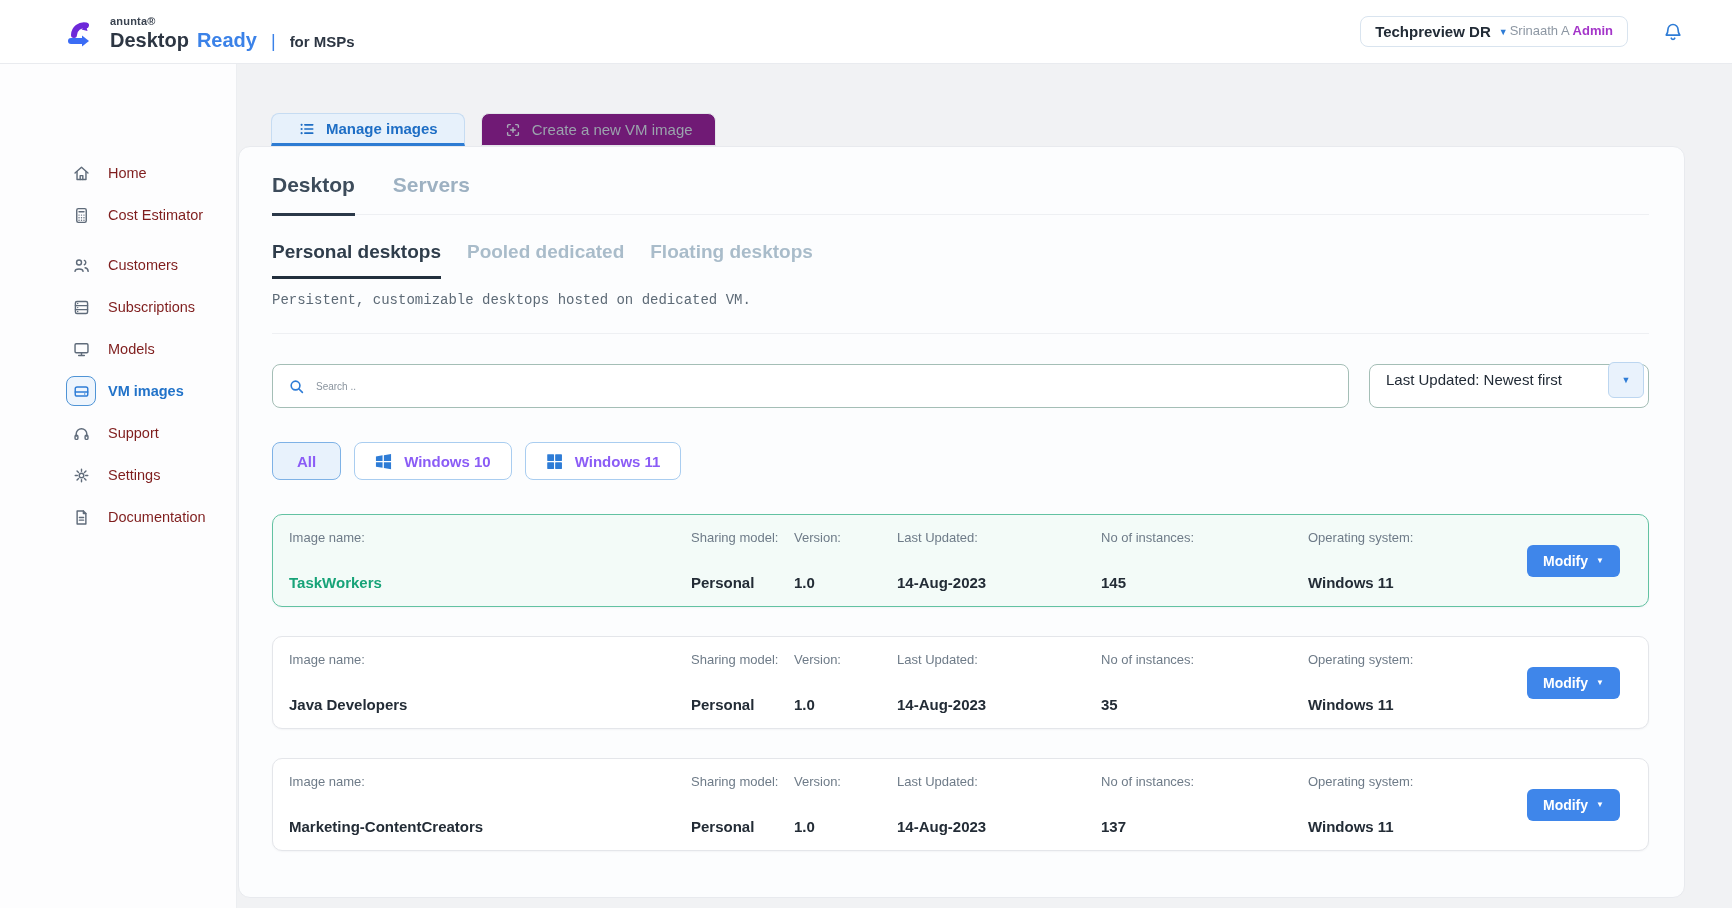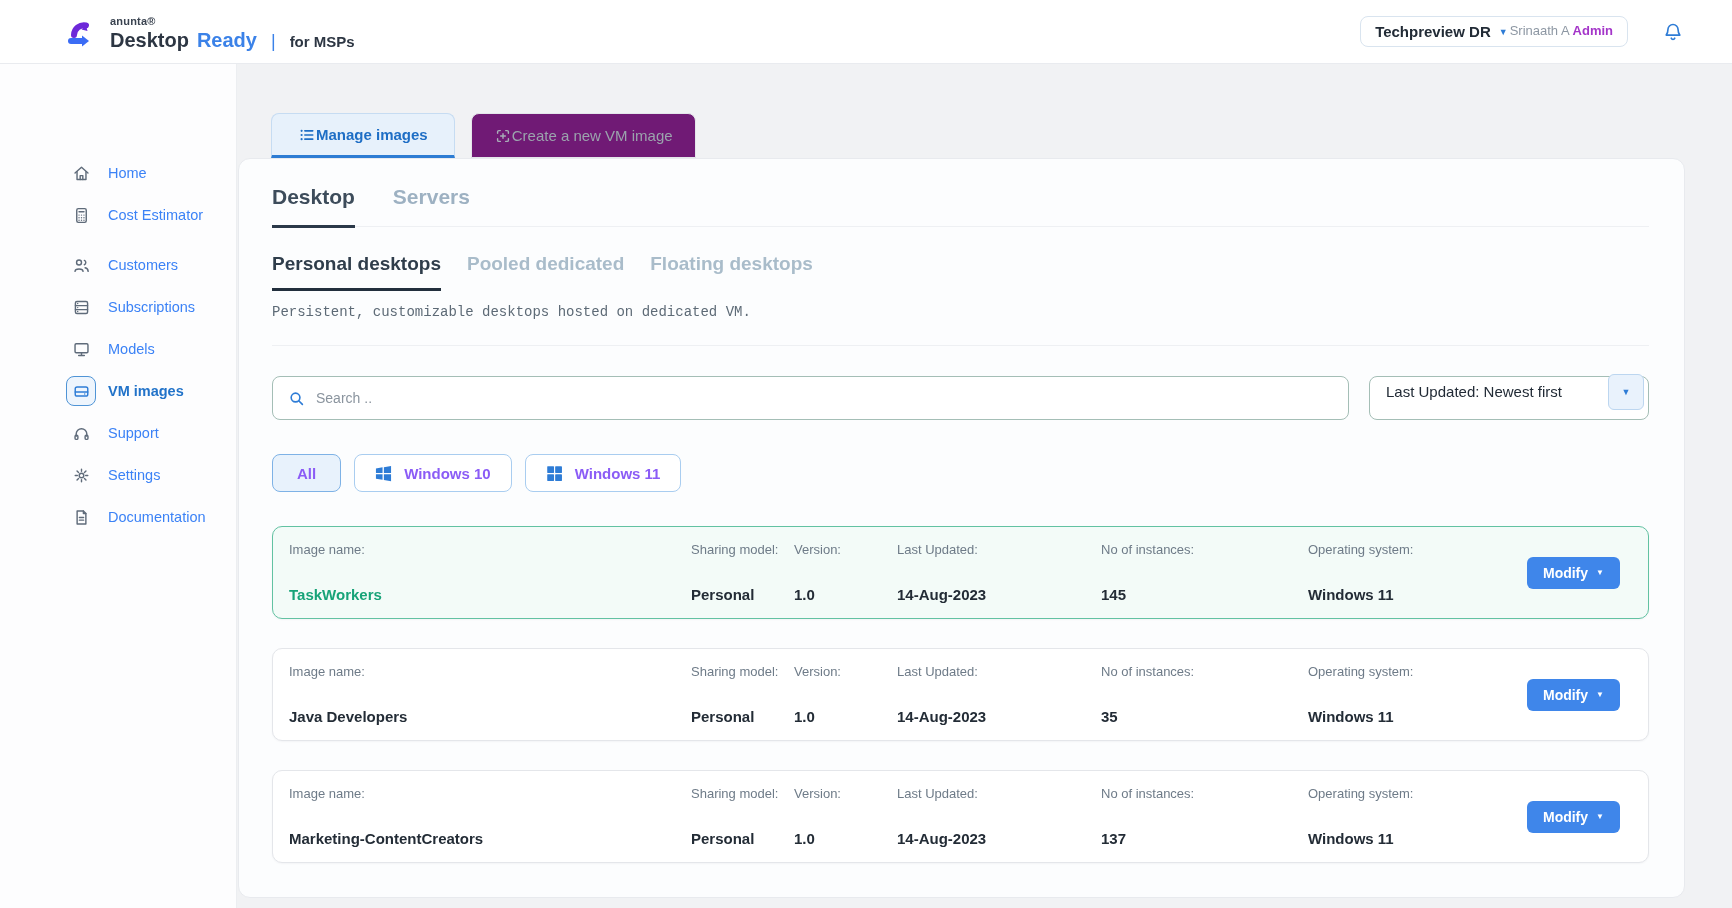--- a/index.html
+++ b/index.html
@@ -24,28 +24,28 @@
   .account-bottom { font-size:13px; color:#8d97a3; }
   .account-bottom .role { color:#a435c9; font-weight:bold; }
   .bell-btn { width:38px; height:38px; border-radius:9px; background:#fff; display:flex;
               align-items:center; justify-content:center; cursor:pointer; }
 
   
   .content { display:flex; height:844px; }
   .sidebar { width:237px; background:#fdfdfe; border-right:1px solid #eceef1; padding-top:88px; flex:none; }
   .side-item { display:flex; align-items:center; height:42px; padding-left:66px; cursor:pointer; }
   .side-item .ic { width:30px; height:30px; display:flex; align-items:center; justify-content:center; flex:none; }
-  .side-item .lbl { margin-left:12px; font-size:14.5px; color:#3b82f6; }
+  .side-item .lbl { margin-left:12px; font-size:14.5px; color:#7f1d1d; }
   .side-item.gap-before { margin-top:8px; }
   .side-item.active .ic { border:1.5px solid #4f94d6; background:#eef5fd; border-radius:8px; }
   .side-item.active .lbl { color:#2273c9; font-weight:bold; }
 
   .main { flex:1; display:flex; flex-direction:column; padding-top:49px; min-width:0; }
   .tabs-row { display:flex; gap:16px; margin-left:34px; align-items:stretch; position:relative; z-index:2; }
-  .tab { height:45px; display:flex; align-items:center; border-radius:8px 8px 0 0;
+  .tab { height:33px; display:flex; align-items:center; gap:10px; border-radius:8px 8px 0 0;
          font-size:15px; cursor:pointer; }
   .tab.active { background:#e7f1fb; border:1px solid #c6dcf2; border-bottom:3px solid #2d7cd3;
                 color:#1e6ec5; font-weight:bold; padding:0 26px; }
   .tab.inactive { background:#701a75; border:1px solid #e4e6ea; color:#9ba3ad; padding:0 22px; }
 
   .panel { background:#fcfdfe; border:1px solid #e8eaee; border-radius:12px; margin:0 47px 10px 1px;
            flex:1; padding:26px 35px 20px 33px; min-width:0; }
 
   .section-tabs { display:flex; gap:38px; border-bottom:1px solid #eef0f3; }
   .stab { font-size:21px; font-weight:bold; padding-bottom:16px; cursor:pointer; }
@@ -56,21 +56,21 @@
   .dtab { font-size:19px; font-weight:bold; padding-bottom:13px; cursor:pointer; }
   .dtab.active { color:#2f3d4b; border-bottom:3px solid #222f3d; }
   .dtab.inactive { color:#a9bcca; }
 
   .desc { margin-top:13px; font-size:14px; color:#5d6a76; padding-bottom:25px; border-bottom:1px solid #eef0f3;font-family:Liberation Mono, monospace; }
 
   
   .search-row { margin-top:30px; display:flex; gap:20px; }
   .search-box { flex:1; height:44px; border:1.5px solid #a4beb6; border-radius:8px; background:#fff;
                 display:flex; align-items:center; padding:0 14px; gap:10px; }
-  .search-box input { border:none; outline:none; flex:1; font-size:14px; color:#ec4899; background:transparent;
+  .search-box input { border:none; outline:none; flex:1; font-size:10px; color:#ec4899; background:transparent;
                       font-family:"Liberation Sans", sans-serif; }
   .search-box input::placeholder { color:#8a949e; }
   .sort-box { width:280px; height:44px; border:1.5px solid #a4beb6; border-radius:8px; background:#fff;
               display:flex; align-items:center; justify-content:space-between; padding:0 4px 13px 16px; cursor:pointer; }
   .sort-label { font-size:15px; color:#222b36; }
   .sort-caret-btn { width:36px; height:36px; border:1px solid #bcd6f0; background:#e9f2fc; border-radius:6px;
                     display:flex; align-items:center; justify-content:center; cursor:pointer; }
 
   
   .chips-row { margin-top:34px; display:flex; gap:13px; }

